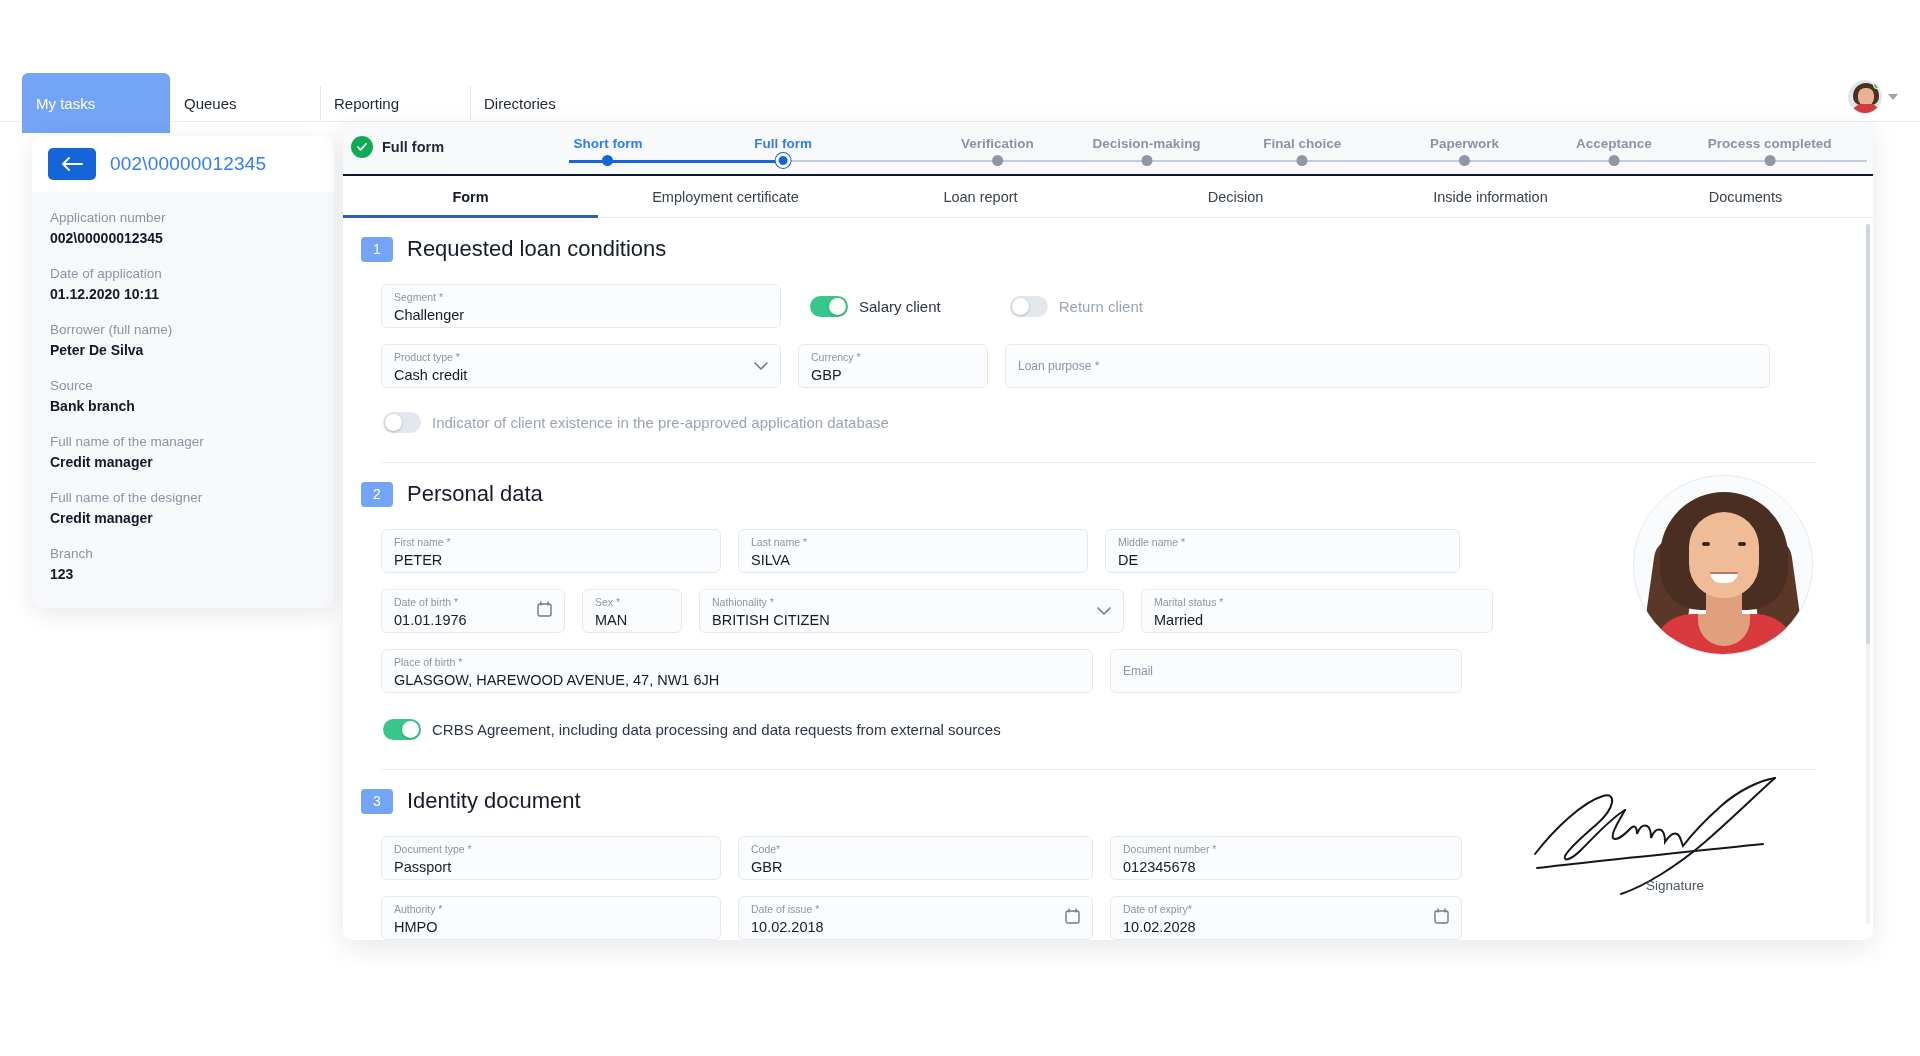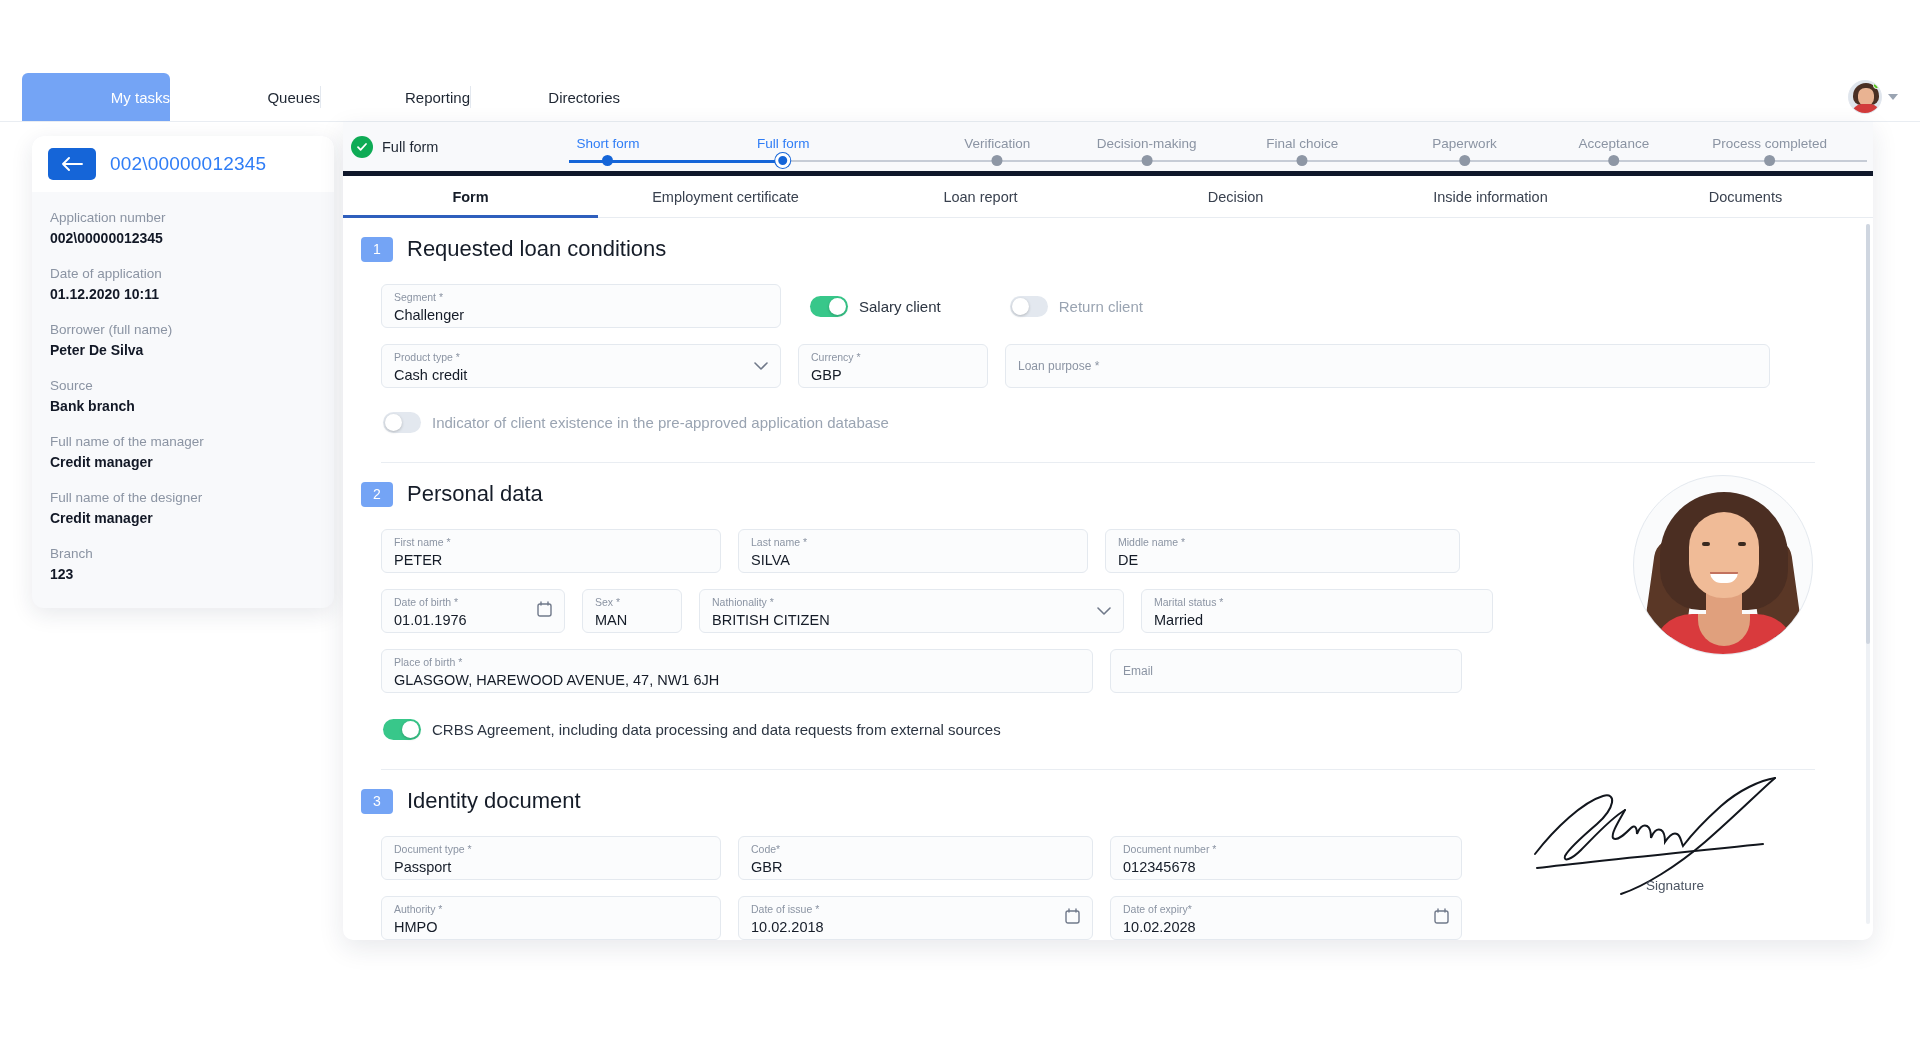--- a/index.html
+++ b/index.html
@@ -13,23 +13,23 @@
 
   
   .topnav {
     position: absolute; left: 0; top: 74px; width: 1920px; height: 48px;
     background: #ffffff;
     border-bottom: 1px solid #e9edf2;
     display: flex; align-items: flex-end;
   }
   .nav-items { display: flex; align-items: stretch; height: 48px; }
   .nav-item {
-    display: flex; align-items: center; justify-content: flex-end;
-    height: 48px; font-size: 15px; color: #1f2733;
-    position: relative; cursor: pointer;
+    display: flex; align-items: center; justify-content: flex-start;
+    height: 60px; font-size: 15px; color: #1f2733;
+    position: relative; cursor: pointer; padding-left: 14px;
   }
   .nav-item.active {
     background: #74a4f5; color: #ffffff;
     border-radius: 6px 6px 0 0;
     width: 148px; margin-left: 22px;
   }
   .nav-item.plain { width: 150px; }
   .nav-item.plain::before {
     content:""; position: absolute; left: 0; top: 13px; bottom: 13px;
     width: 1px; background: #e3e8ef;
@@ -86,21 +86,22 @@
   .main {
     position: absolute; left: 343px; top: 122px;
     width: 1530px; height: 818px;
     background: #ffffff;
     border-radius: 0 0 10px 10px;
     box-shadow: 0 8px 26px rgba(26,42,70,.10);
     overflow: hidden;
   }
   .stepbar {
     position: relative; height: 54px; background: #f8f9fb;
-    border-bottom: 5px solid #0f172a;
+    border-bottom: 2px solid #0f172a;
+    font-weight: bold;
   }
   .cur-step {
     position: absolute; left: 8px; top: 14px;
     display: flex; align-items: center; gap: 9px;
   }
   .check-circle {
     width: 22px; height: 22px; border-radius: 50%;
     background: #0eab55; display: flex; align-items: center; justify-content: center;
   }
   .cur-step .lbl { font-size: 14.5px; color: #1f2733; }

